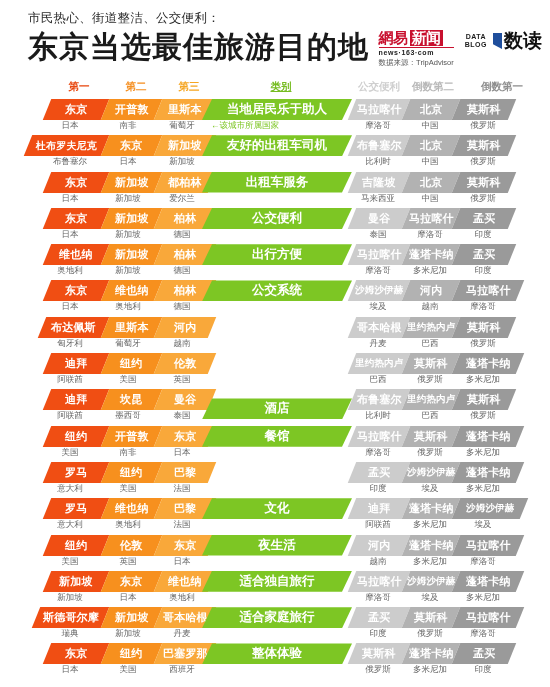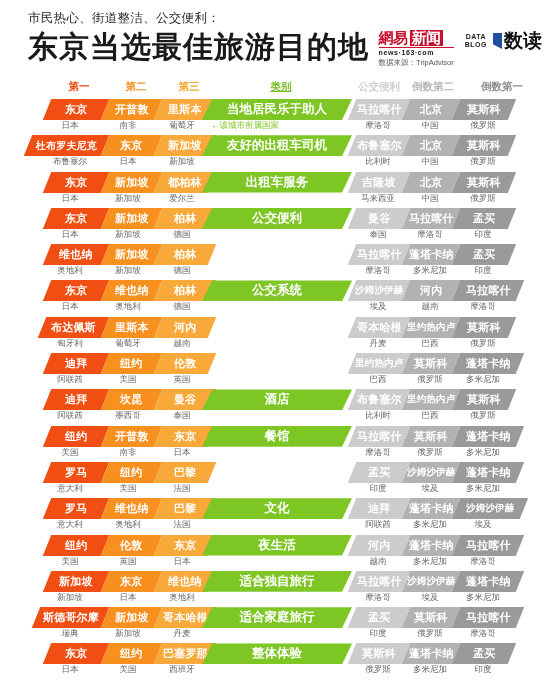--- a/index.html
+++ b/index.html
@@ -273,20 +273,21 @@
         <div class="bars">
           <div class="seg skew" style="left: 47px; width: 58px; background: rgb(240, 78, 19); font-size: 11px;">
             <span>维也纳</span>
           </div>
           <div class="seg skew" style="left: 105px; width: 53px; background: rgb(247, 144, 30); font-size: 11px;">
             <span>新加坡</span>
           </div>
           <div class="seg skew" style="left: 158px; width: 54px; background: rgb(249, 168, 58); font-size: 11px;">
             <span>柏林</span>
           </div>
+          <div class="cat-seg" style="left: 202px; width: 150px; clip-path: polygon(10px 0px, 100% 0px, calc(100% - 10px) 100%, 0px 100%);">出行方便</div>
           <div class="seg skew" style="left: 352px; width: 54px; background: rgb(204, 204, 204); font-size: 11px;">
             <span>马拉喀什</span>
           </div>
           <div class="seg skew" style="left: 406px; width: 50px; background: rgb(178, 178, 178); font-size: 11px;">
             <span>蓬塔卡纳</span>
           </div>
           <div class="seg skew" style="left: 456px; width: 56px; background: rgb(154, 154, 154); font-size: 11px;">
             <span>孟买</span>
           </div>
         </div>
@@ -394,21 +395,21 @@
         <div class="bars">
           <div class="seg skew" style="left: 47px; width: 58px; background: rgb(240, 78, 19); font-size: 11px;">
             <span>迪拜</span>
           </div>
           <div class="seg skew" style="left: 105px; width: 53px; background: rgb(247, 144, 30); font-size: 11px;">
             <span>坎昆</span>
           </div>
           <div class="seg skew" style="left: 158px; width: 54px; background: rgb(249, 168, 58); font-size: 11px;">
             <span>曼谷</span>
           </div>
-          <div class="cat-seg" style="left: 202px; width: 150px; clip-path: polygon(10px 0px, 100% 0px, calc(100% - 10px) 100%, 0px 100%);">酒店</div>
+          <div class="cat-seg" style="left: 202px; width: 150px; clip-path: polygon(10px 0px, 100% 0px, calc(100% - 10px) 100%, 0px 100%); margin-top: 9px;">酒店</div>
           <div class="seg skew" style="left: 352px; width: 54px; background: rgb(204, 204, 204); font-size: 11px;">
             <span>布鲁塞尔</span>
           </div>
           <div class="seg skew" style="left: 406px; width: 50px; background: rgb(178, 178, 178); font-size: 9.5px;">
             <span>里约热内卢</span>
           </div>
           <div class="seg skew" style="left: 456px; width: 56px; background: rgb(154, 154, 154); font-size: 11px;">
             <span>莫斯科</span>
           </div>
         </div>

